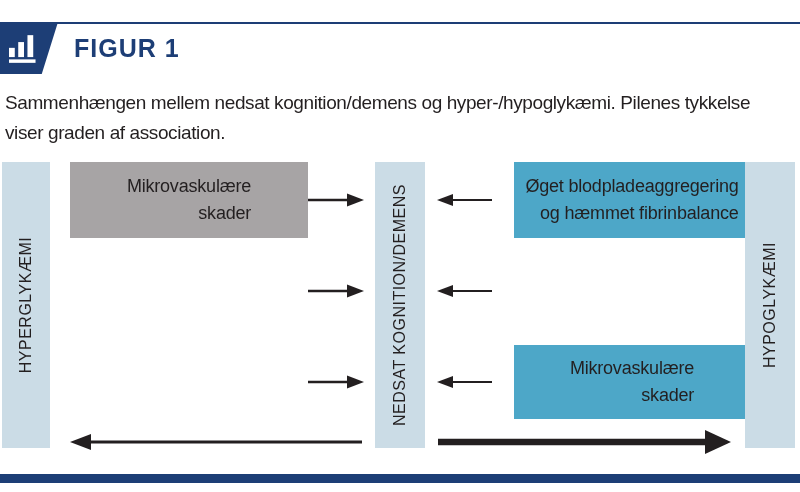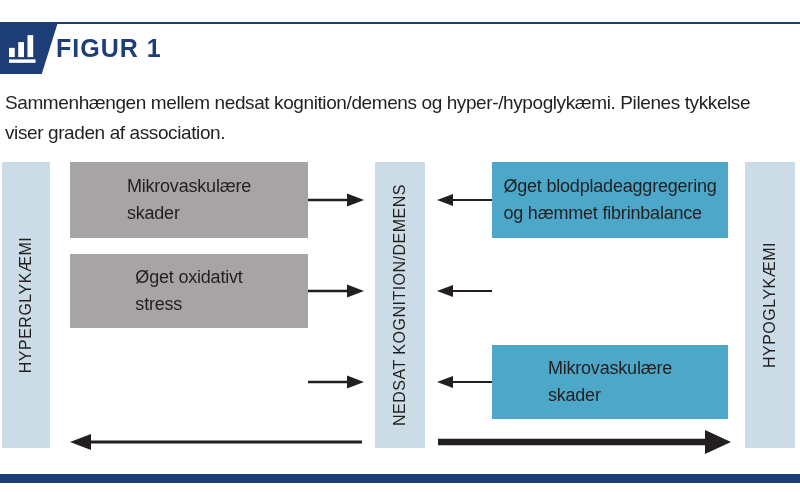--- a/index.html
+++ b/index.html
@@ -19,21 +19,21 @@
     background: var(--navy, #1d3e76);
   }
   .badge {
     position: absolute; left: 0; top: 22px;
     width: 58px; height: 52px;
     background: var(--navy, #1d3e76);
     clip-path: polygon(0 0, 100% 0, 72% 100%, 0 100%);
   }
   .badge svg { position: absolute; left: 9px; top: 13px; }
   .figure-title {
-    position: absolute; left: 56px; top: 22px; height: 52px;
+    position: absolute; left: 74px; top: 22px; height: 52px;
     display: flex; align-items: center;
     font-size: 25px; font-weight: bold; letter-spacing: 1px;
     color: var(--navy, #1d3e76);
   }
   .caption {
     position: absolute; left: 5px; top: 88px; width: 795px;
     font-size: 19px; line-height: 30px; letter-spacing: -0.4px;
     white-space: pre-line;
     color: var(--ink, #231f20);
   }
@@ -50,27 +50,27 @@
   .vlabel {
     position: absolute; top: 50%; left: 50%;
     transform: translate(-50%, -50%) rotate(-90deg);
     white-space: nowrap;
     font-size: 16px; letter-spacing: 0.5px;
     color: var(--ink, #231f20);
   }
   .box {
     position: absolute;
     display: flex; align-items: center; justify-content: center;
-    text-align: left;
+    text-align: right;
     font-size: 18px; line-height: 27px; letter-spacing: -0.2px;
     white-space: pre-line;
     color: var(--ink, #231f20);
   }
   .box.gray { left: 70px;  width: 238px; background: var(--gray, #a7a4a5); }
-  .box.teal { left: 492px; width: 236px; background: var(--teal, #4da7c8); }
+  .box.teal { left: 514px; width: 236px; background: var(--teal, #4da7c8); }
   .row1 { top: 162px; height: 76px; }
   .row2 { top: 254px; height: 74px; }
   .row3 { top: 345px; height: 74px; }
 
   .arrows { position: absolute; inset: 0; pointer-events: none; }
   .arrows line    { stroke: var(--ink, #231f20); }
   .arrows polygon { fill:   var(--ink, #231f20); }
 
   
   .bottom-bar {
@@ -97,22 +97,20 @@
 viser graden af association.</div>
 
 <div class="diagram">
 
   <div class="vbar vbar-left">
     <span class="vlabel">HYPERGLYKÆMI</span>
   </div>
 
   <div class="box gray row1">Mikrovaskulære
 skader</div>
-  <div class="box gray row2">Øget oxidativt
-stress</div>
 
   <div class="vbar vbar-center">
     <span class="vlabel">NEDSAT KOGNITION/DEMENS</span>
   </div>
 
   <div class="box teal row1">Øget blodpladeaggregering
 og hæmmet fibrinbalance</div>
   <div class="box teal row3">Mikrovaskulære
 skader</div>
 

